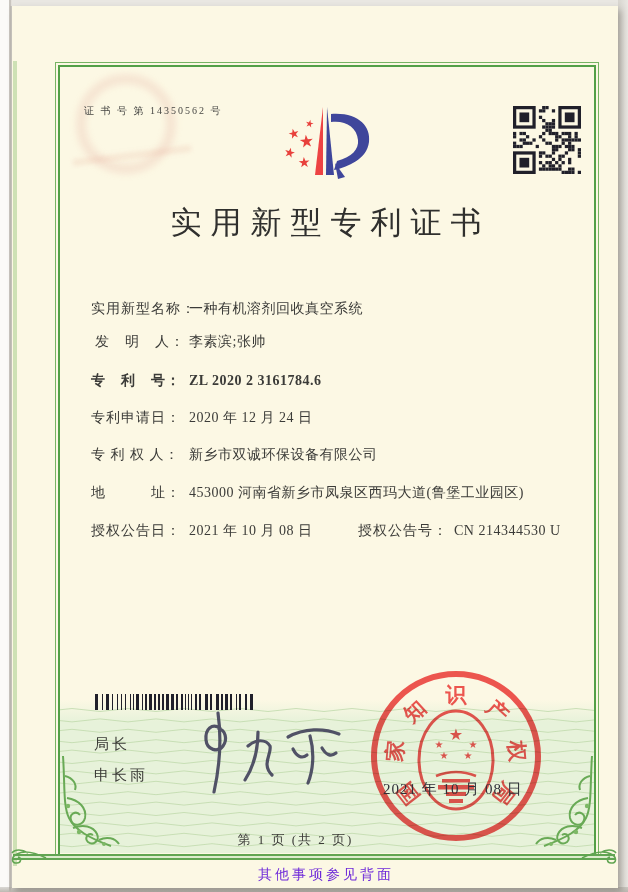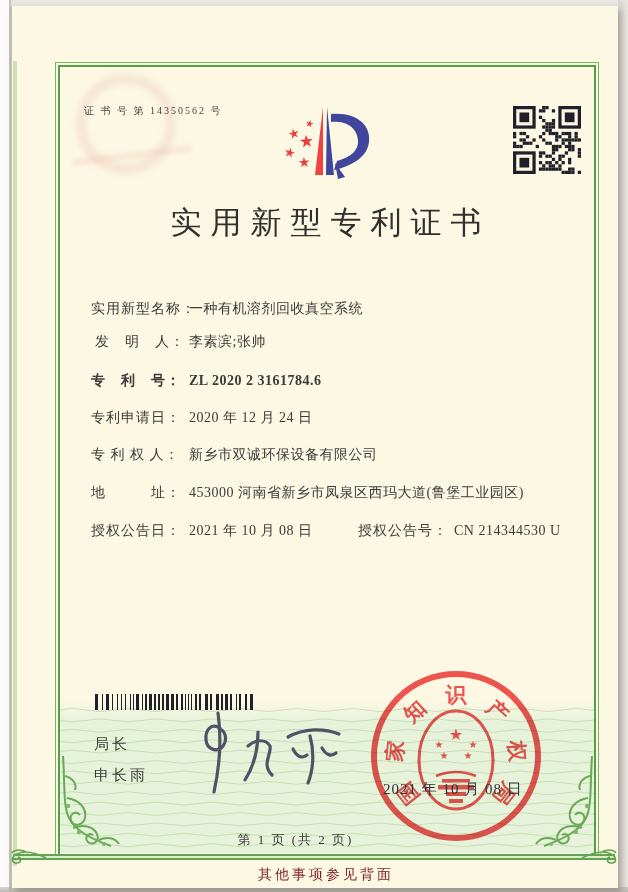--- a/index.html
+++ b/index.html
@@ -66,21 +66,21 @@
     opacity:.9;mix-blend-mode:multiply;}
   #seal-date{position:absolute;left:383px;top:780px;font-size:15px;color:#303039;
     letter-spacing:1px;z-index:6;white-space:pre;}
   
   .corner-orn{position:absolute;top:754px;width:68px;height:96px;}
   #orn-left{left:59px;} #orn-right{left:528px;transform:scaleX(-1);}
   
   #page-info{position:absolute;left:55px;top:831px;width:481px;text-align:center;
     font-size:13px;color:#3c3c38;letter-spacing:2px;white-space:pre;}
   #back-note{position:absolute;left:55px;top:866px;width:542px;text-align:center;
-    font-size:14px;color:#7f1d1d;letter-spacing:3px;}
+    font-size:14px;color:#6d28d9;letter-spacing:3px;}
   
   #scan-left{position:absolute;left:0;top:0;width:12px;height:892px;
     background:linear-gradient(90deg,#fbfaf8 0 9px,#c9c5bf 9px 11px,#e4e1db 11px 12px);}
   #scan-right{position:absolute;right:0;top:0;width:10px;height:892px;
     background:linear-gradient(90deg,#d8d5cf,#e9e7e2);}
   #scan-bottom{position:absolute;left:0;bottom:0;width:628px;height:5px;
     background:linear-gradient(180deg,rgba(120,115,105,.25),#bdb9b2);}
 </style>
 </head>
 <body>

